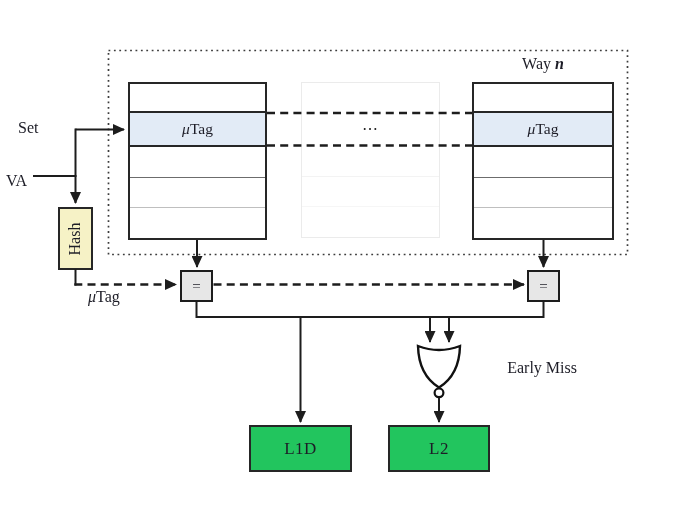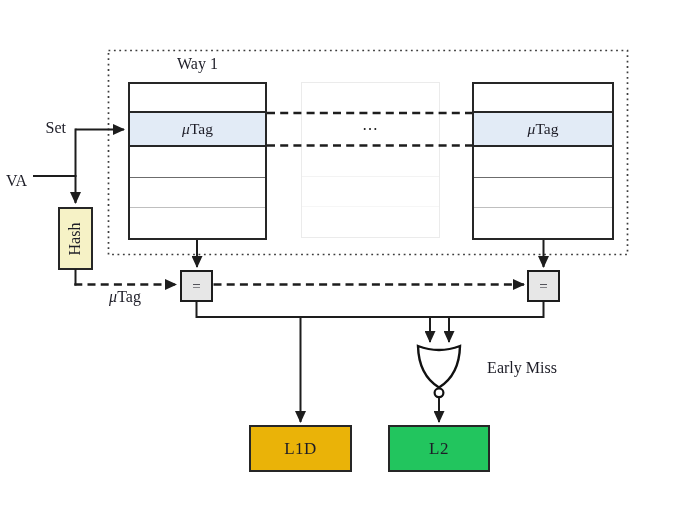--- a/index.html
+++ b/index.html
@@ -25,25 +25,25 @@
   #ghost-table .rline.light{background:#f6f6f6;}
   #ghost-dots{position:absolute;left:0;right:0;top:36px;text-align:center;
     font-size:16px;color:#2a2a2a;letter-spacing:1px;}
   
   .way-title{position:absolute;top:55px;height:20px;text-align:center;font-size:16px;z-index:2;}
   #way1-title{left:128px;width:139px;}
   #wayn-title{left:472px;width:142px;}
   .n-italic{font-style:italic;font-weight:bold;}
   .mu{font-style:italic;}
   .lbl{position:absolute;font-size:16px;z-index:2;}
-  #set-label{left:18px;top:119px;width:48px;text-align:right;}
+  #set-label{left:18px;top:119px;width:48px;text-align:left;}
   #va-label{left:6px;top:172px;width:30px;text-align:left;}
-  #utag-label{left:88px;top:288px;width:74px;text-align:center;}
+  #utag-label{left:88px;top:288px;width:74px;}
   #wp-label{left:156px;top:359px;width:136px;text-align:right;}
-  #em-label{left:467px;top:359px;width:110px;text-align:center;}
+  #em-label{left:467px;top:359px;width:110px;text-align:right;}
   
   #hash-box{position:absolute;left:58px;top:207px;width:35px;height:63px;
     border:2px solid #262626;box-sizing:border-box;display:flex;
     align-items:center;justify-content:center;z-index:2;}
   #hash-box span{transform:rotate(-90deg);font-size:16px;white-space:nowrap;}
   
   .eqbox{position:absolute;top:270px;width:33px;height:32px;box-sizing:border-box;
     border:2.5px solid #1d1d1d;display:flex;align-items:center;justify-content:center;
     font-size:15px;z-index:2;}
   #eq-left{left:180px;}
@@ -55,22 +55,22 @@
   #l1d-box{left:249px;width:103px;}
   #l2-box{left:388px;width:102px;}
   
   #wires{position:absolute;left:0;top:0;z-index:5;pointer-events:none;}
 </style>
 </head>
 <body>
 
 <div id="stage">
 
-  <div class="way-title" id="way1-title">Way 1</div>
 
+  <div class="way-title" id="wayn-title"><span>Way </span><span class="n-italic">n</span></div>
 
   <div id="ghost-table">
     <div class="rline dark"></div>
     <div class="rline light"></div>
     <div id="ghost-dots">⋯</div>
   </div>
 
   <div class="waytable" id="way1-table">
     <div class="utag-row" style="background: rgb(226, 235, 246);">
         <span class="mu">μ</span>
@@ -98,21 +98,21 @@
       <span>Hash</span>
     </div>
 
   <div class="eqbox" id="eq-left" style="background: rgb(231, 231, 231);">
       <span>=</span>
     </div>
   <div class="eqbox" id="eq-right" style="background: rgb(231, 231, 231);">
       <span>=</span>
     </div>
 
-  <div class="outbox" id="l1d-box" style="background: #eab308;">
+  <div class="outbox" id="l1d-box" style="background: #22c55e;">
       <span>L1D</span>
     </div>
   <div class="outbox" id="l2-box" style="background: #22c55e;">
       <span>L2</span>
     </div>
 
   <svg id="wires" width="700" height="506" viewBox="0 0 700 506">
     <defs>
       <marker id="ah" markerUnits="userSpaceOnUse" markerWidth="13" markerHeight="11" refX="11" refY="5.5" orient="auto">
         <path d="M0,0 L12,5.5 L0,11 Z" fill="#1d1d1d"></path>

